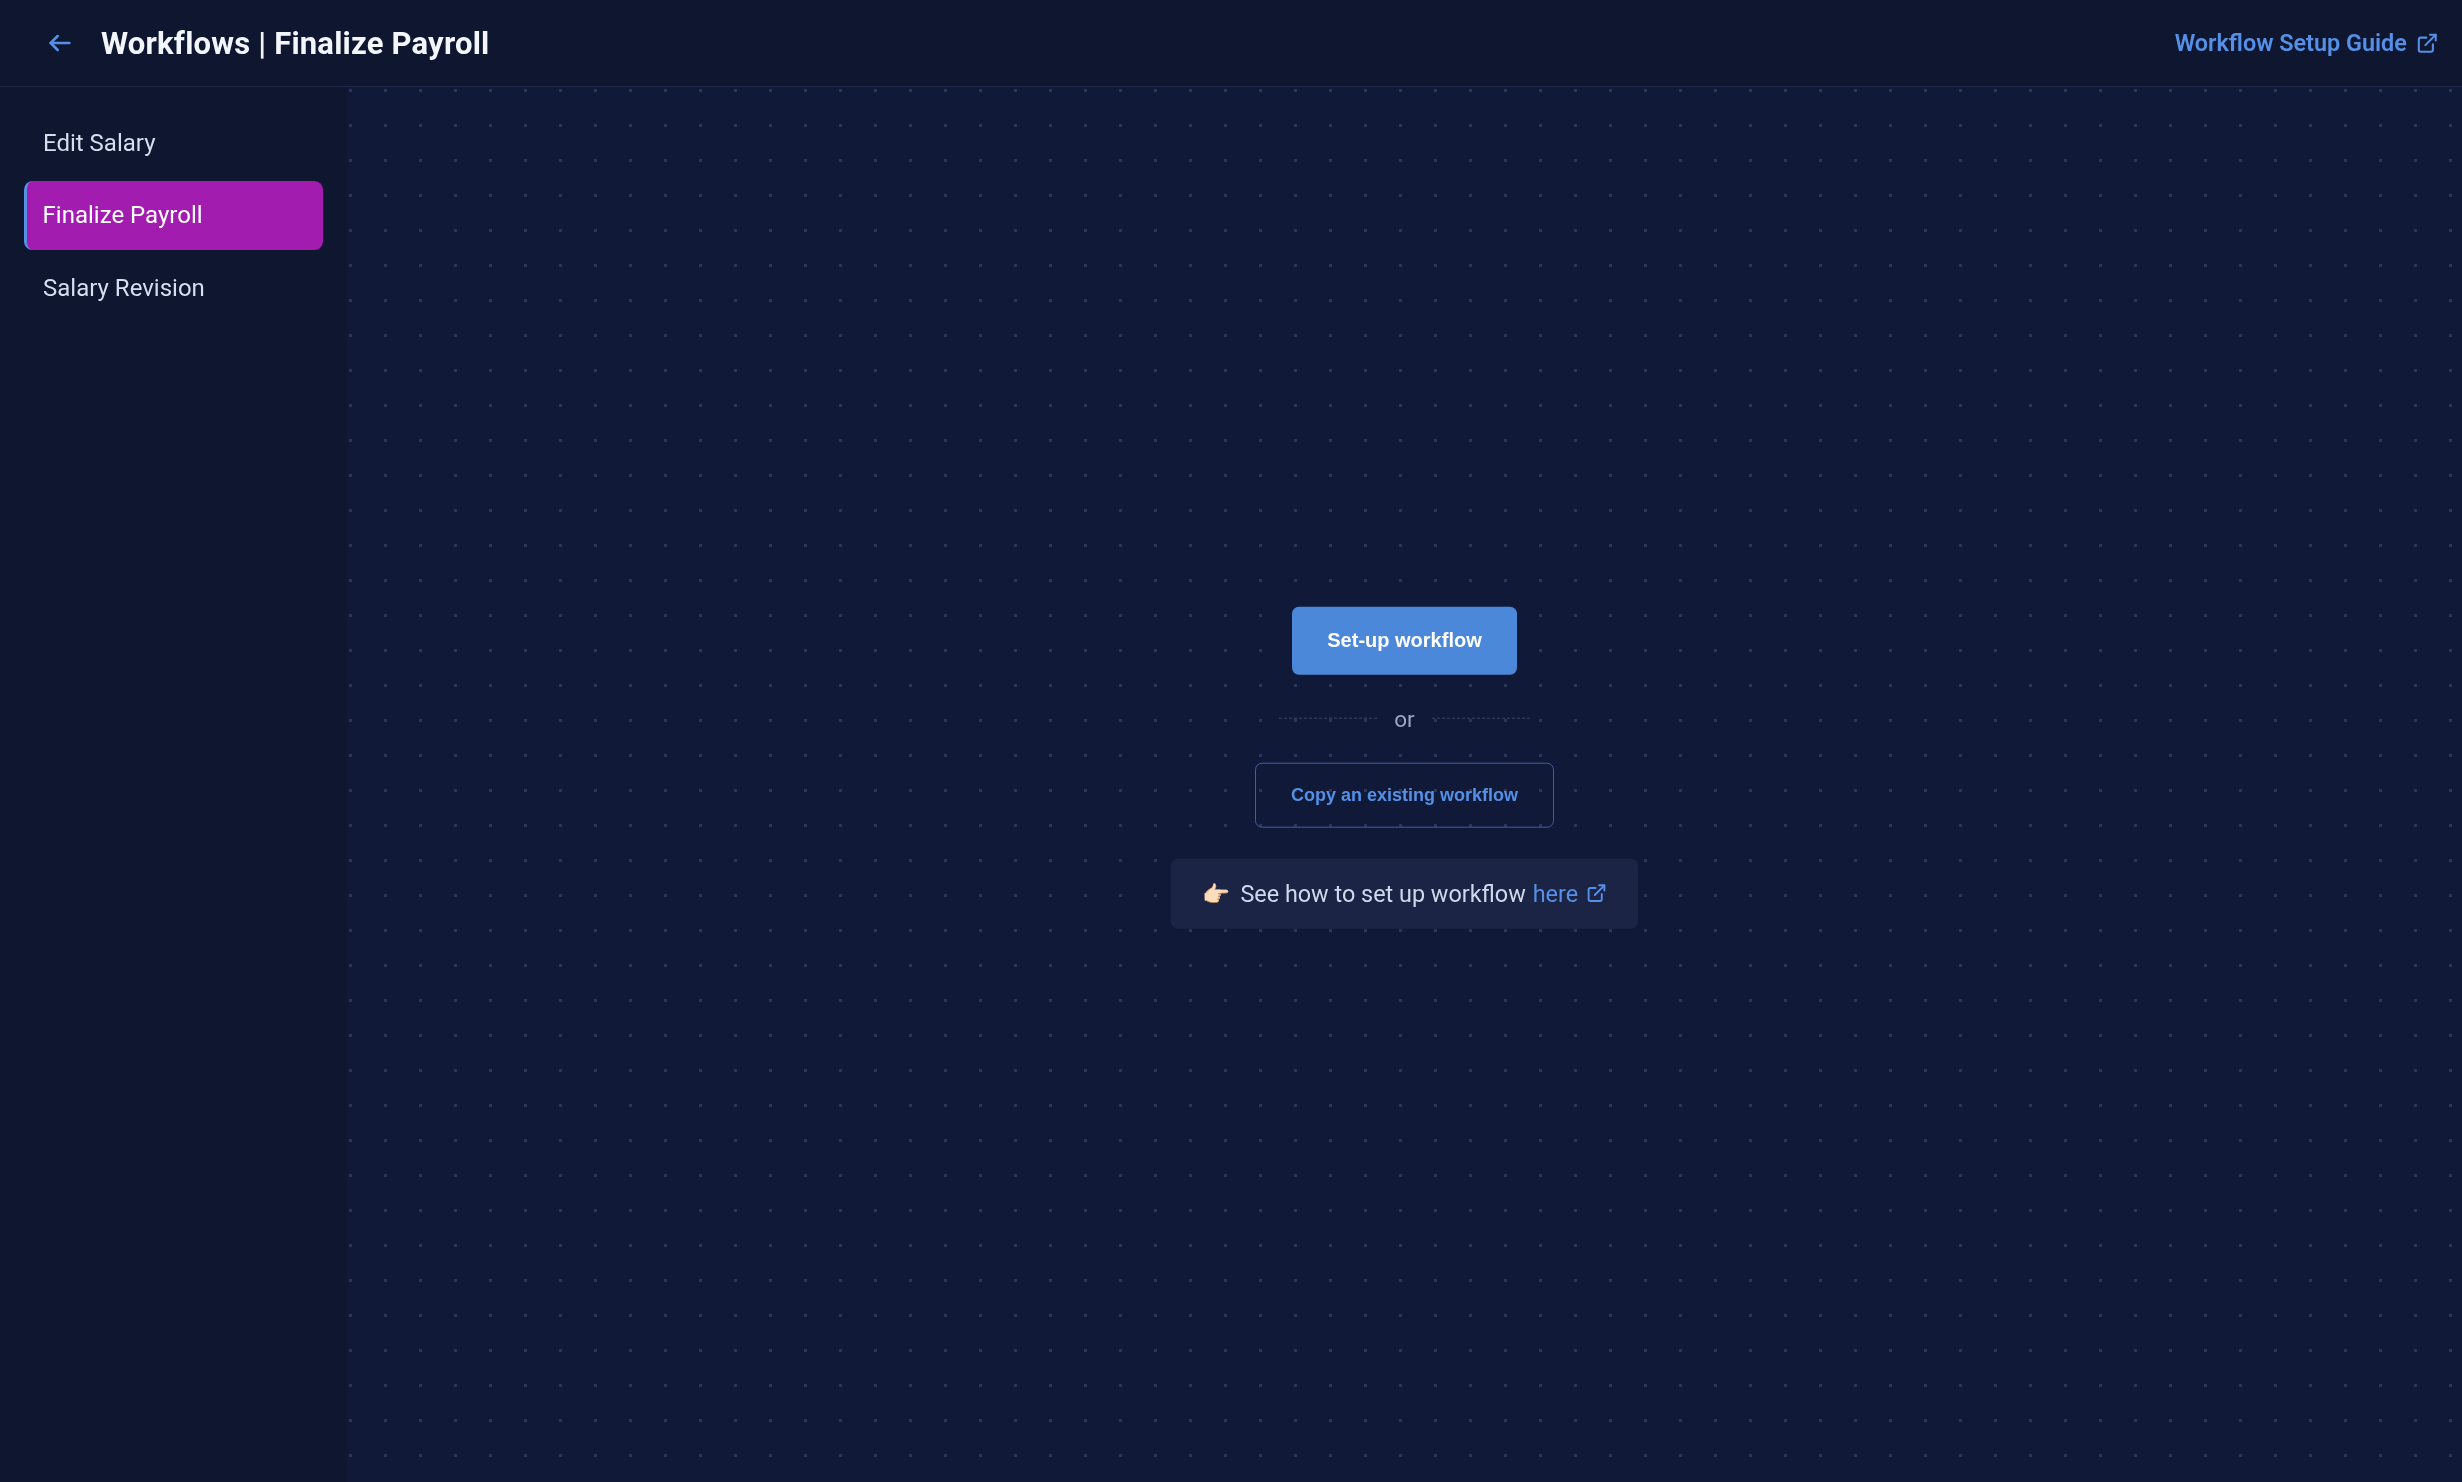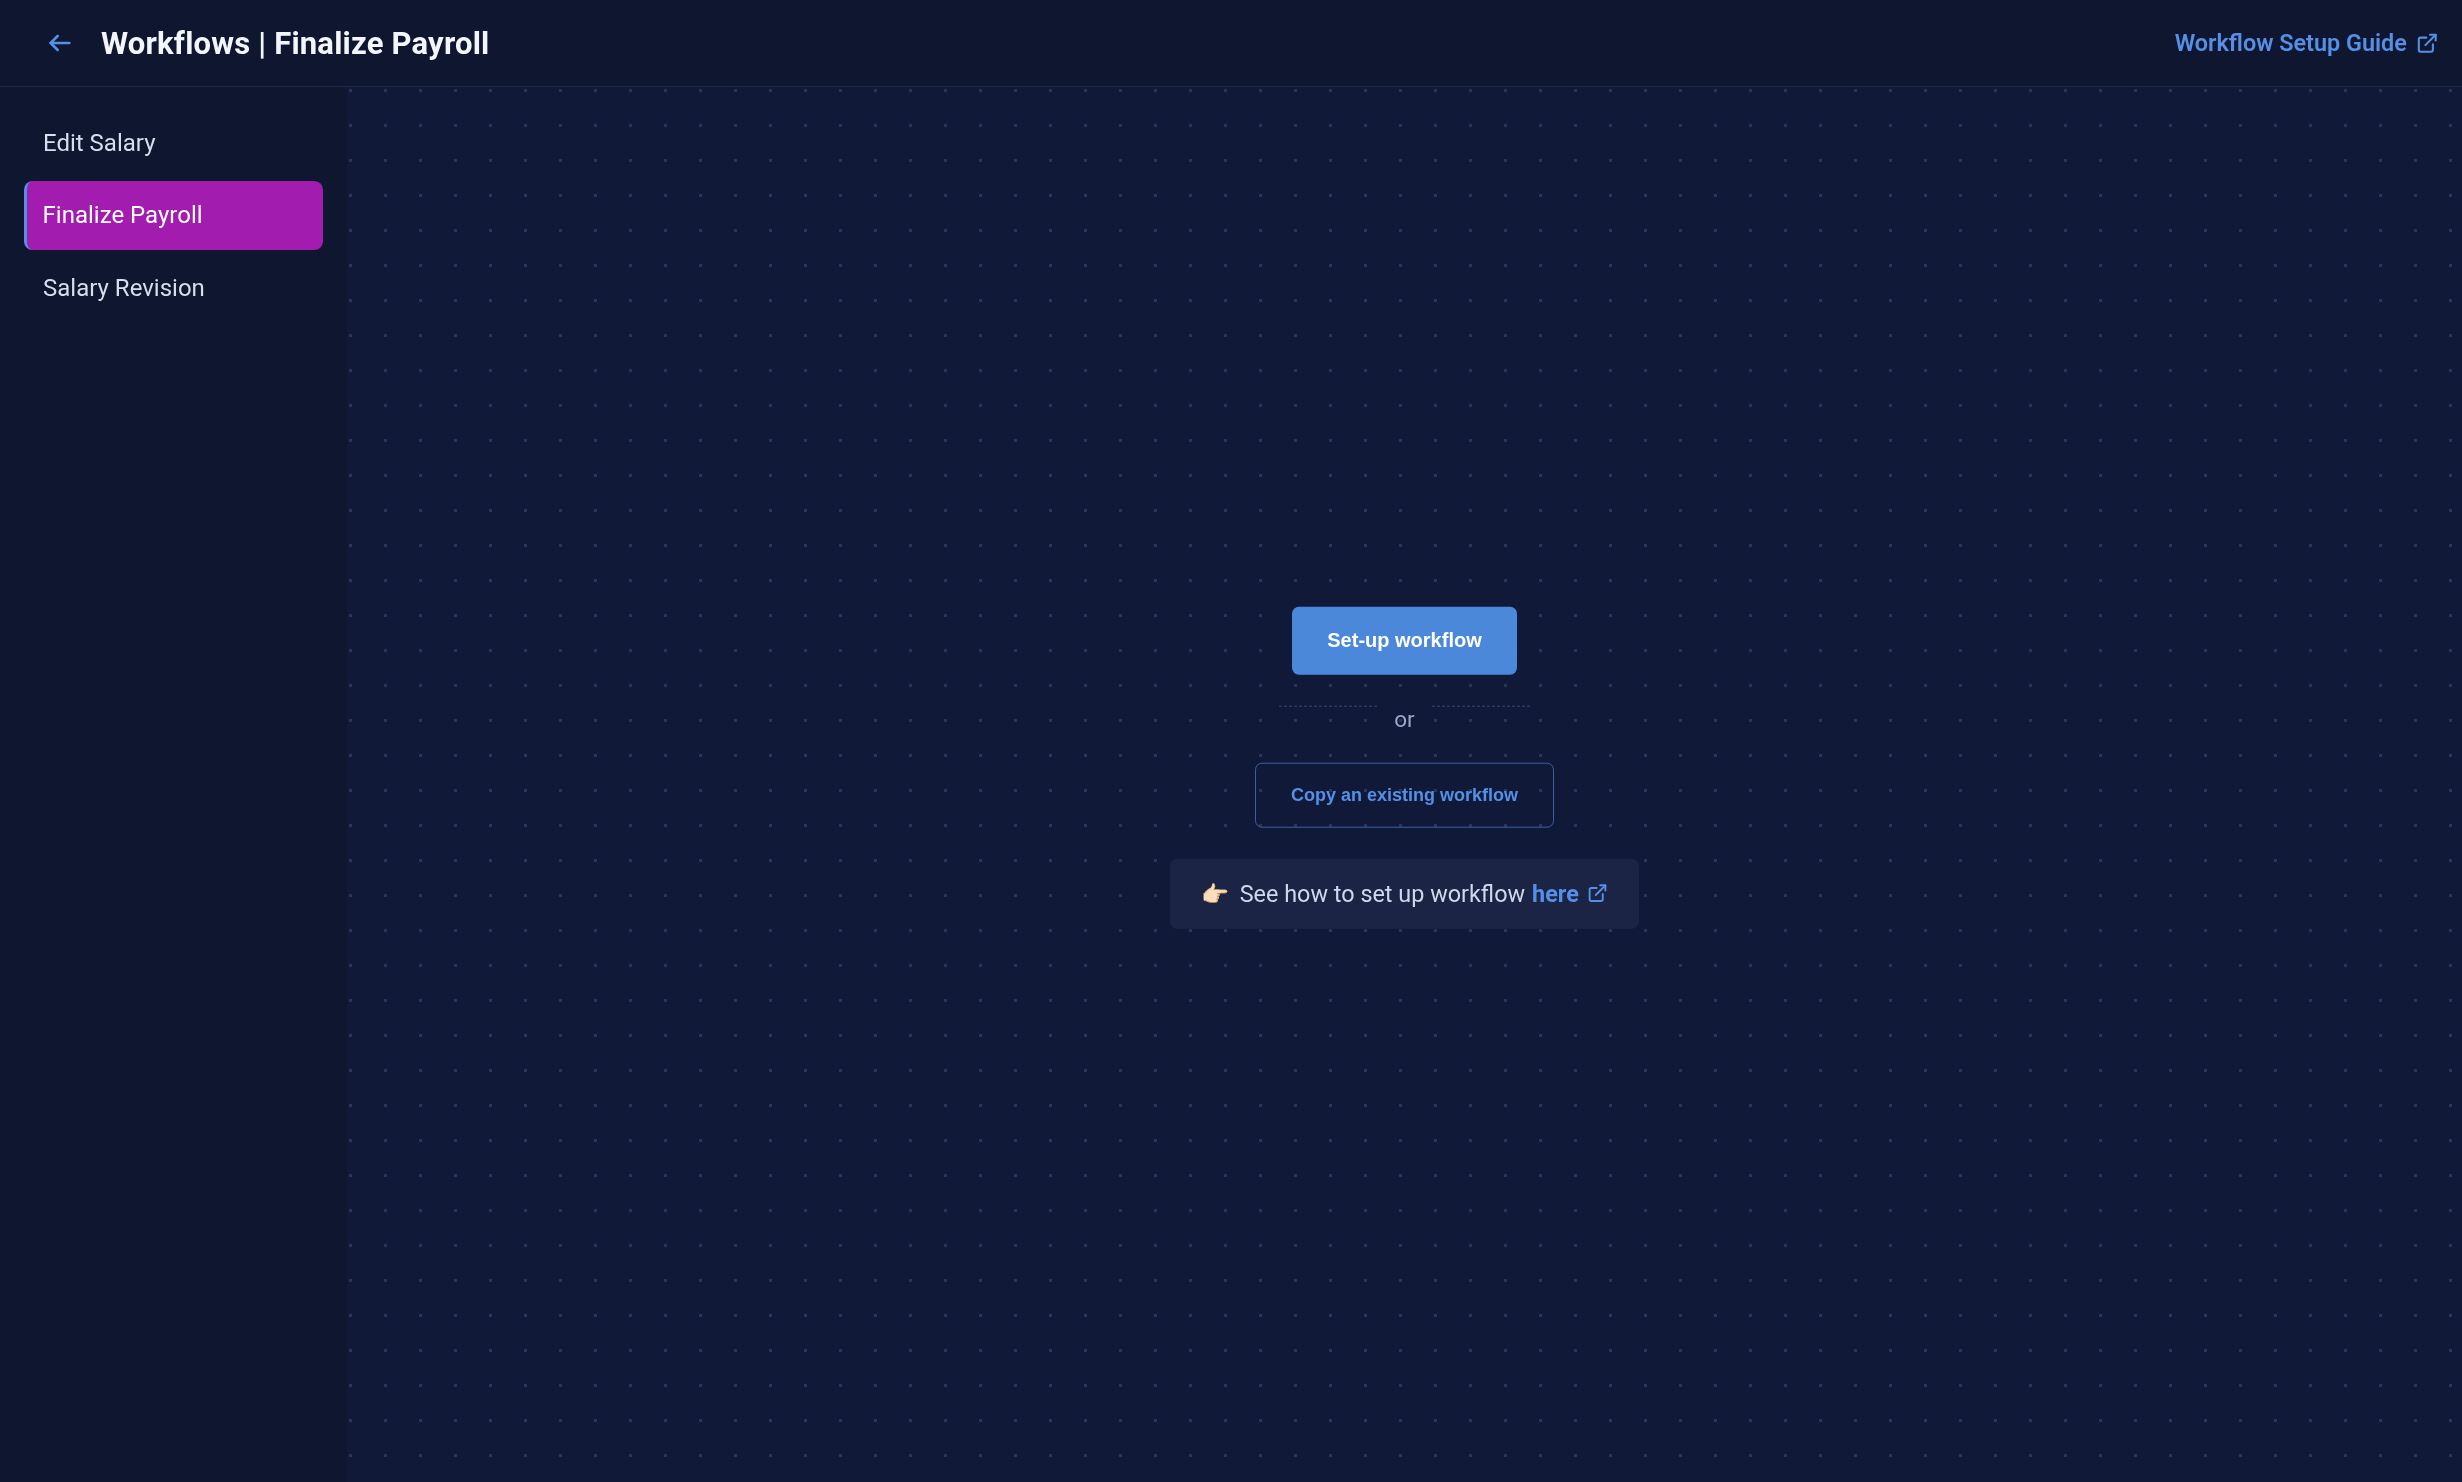--- a/index.html
+++ b/index.html
@@ -135,20 +135,21 @@
     border: 1.7px solid #3e5f9a;
     border-radius: 7px;
     font-size: 18px;
     font-weight: 700;
     padding: 21px 35px;
     cursor: pointer;
   }
 
   .divider-row {
     display: flex;
+    align-items: center;
     gap: 17.3px;
     width: 251px;
   }
   .divider-line {
     flex: 1;
     height: 0;
     border-top: 1.7px dashed #394569;
   }
   .divider-text {
     color: #9aa7c7;
@@ -165,21 +166,21 @@
     font-size: 23.4px;
     color: #cfd8ec;
   }
   .hint-box .emoji { font-size: 22.5px; margin-right: 3.5px; }
   .hint-link {
     color: #5590e6;
     display: inline-flex;
     align-items: center;
     gap: 8px;
     cursor: pointer;
-    font-weight: 700;
+    font-weight: 400;
   }
   .hint-link svg { width: 21px; height: 21px; }
 </style>
 </head>
 <body>
 
 <div class="app">
   <header class="header">
     <div class="header-left">
       <button class="back-btn">

